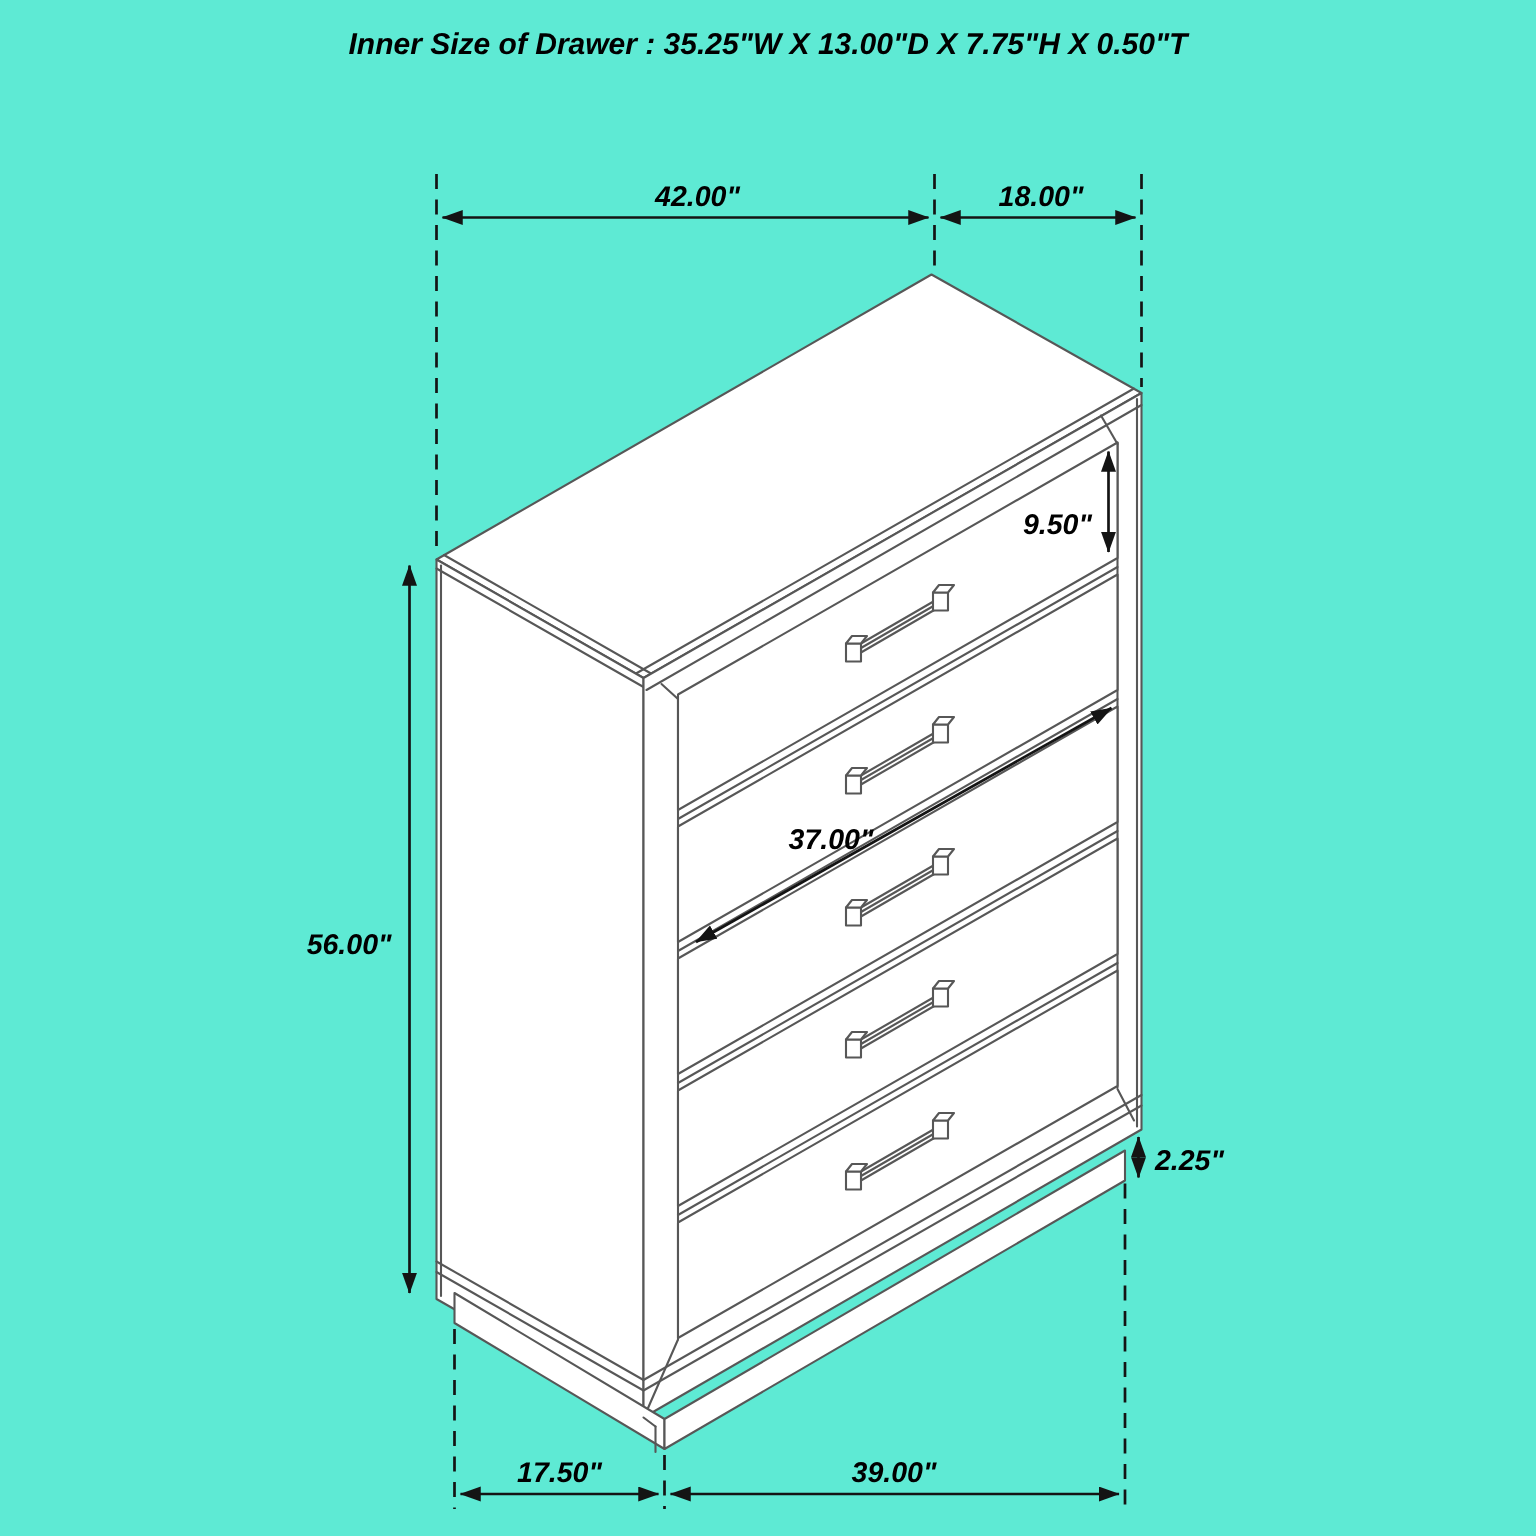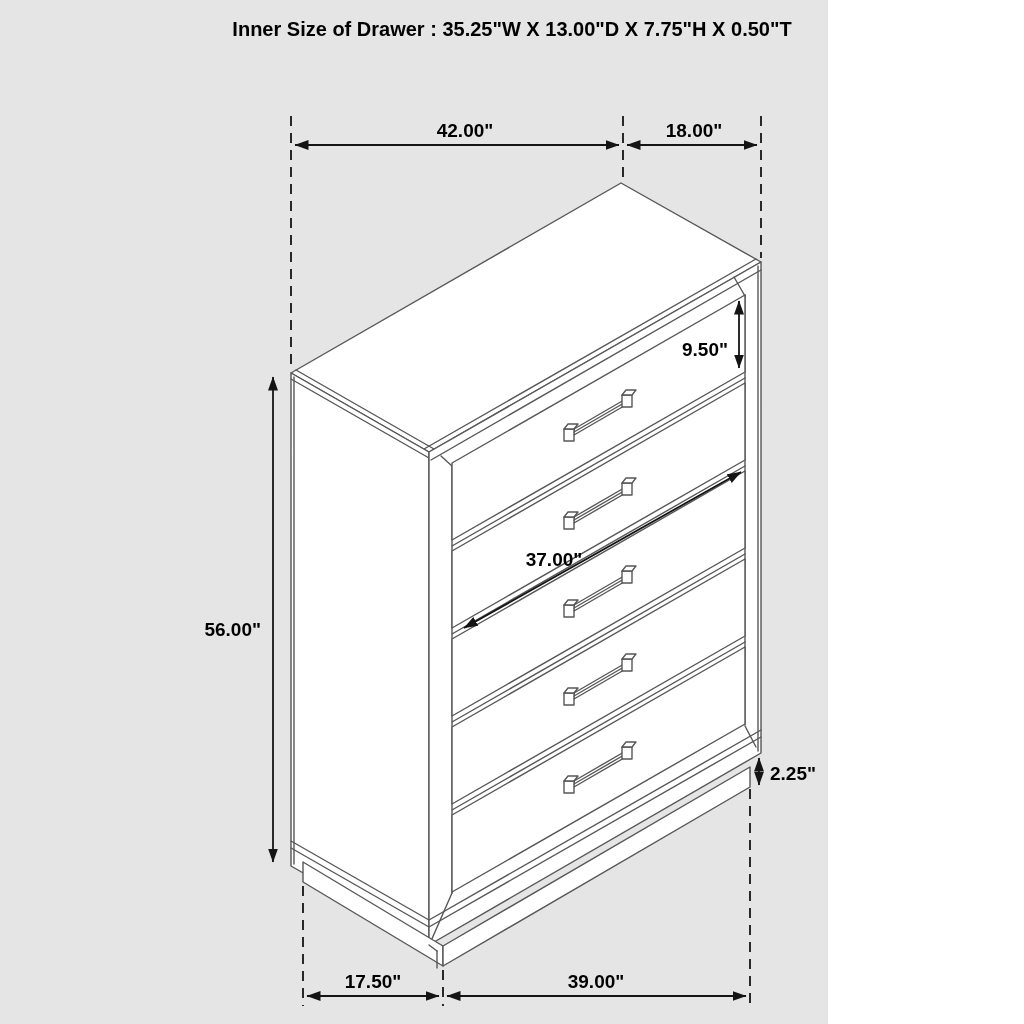--- a/index.html
+++ b/index.html
@@ -5,24 +5,25 @@
   html, body {
     margin: 0;
     padding: 0;
     background: #ffffff;
     width: 1024px;
     height: 1024px;
     font-family: "Liberation Sans", sans-serif;
   }
   #stage {
     position: relative;
-    width: 828px;
+    width: 1024px;
     height: 1024px;
-    background: #e5e5e5;
+    background: #5eead4;
     overflow: hidden;
+    font-style: italic;
   }
   svg { display: block; }
   .draw {
     stroke: #575757;
     stroke-width: 1.4;
     fill: none;
     stroke-linejoin: round;
     stroke-linecap: round;
   }
   .face { fill: #ffffff; }

